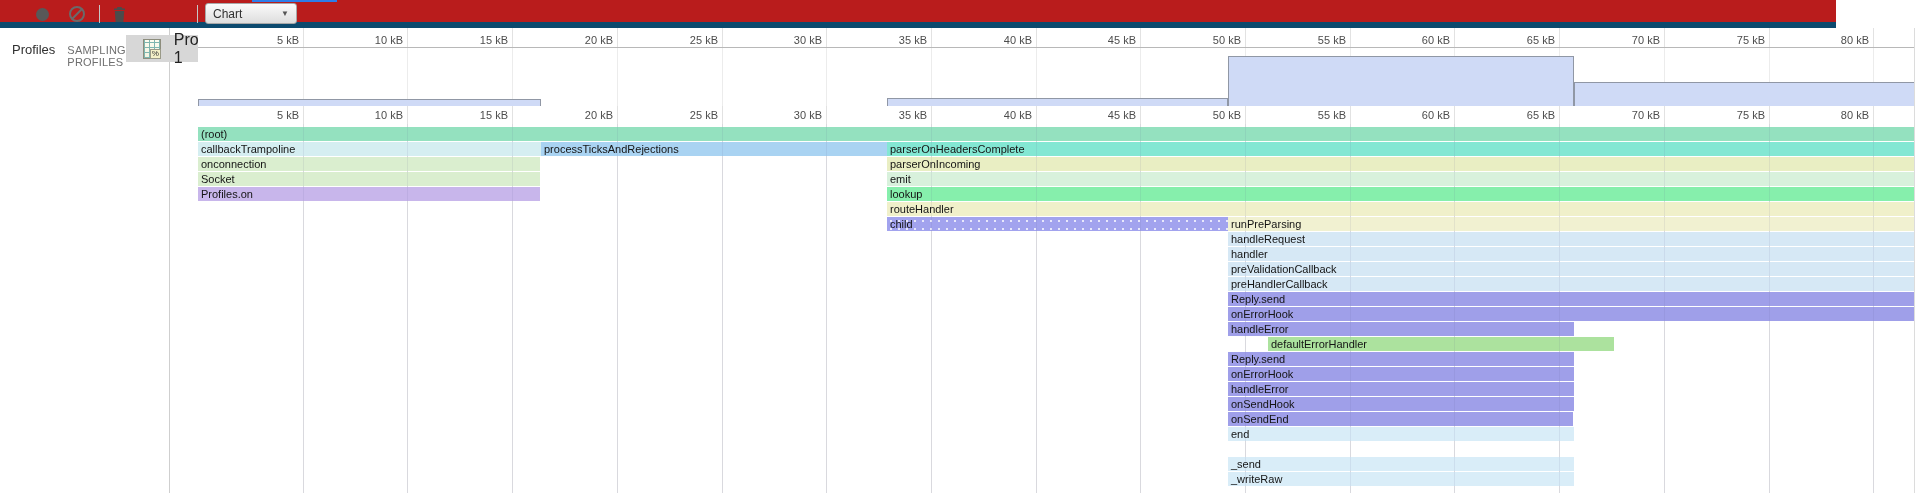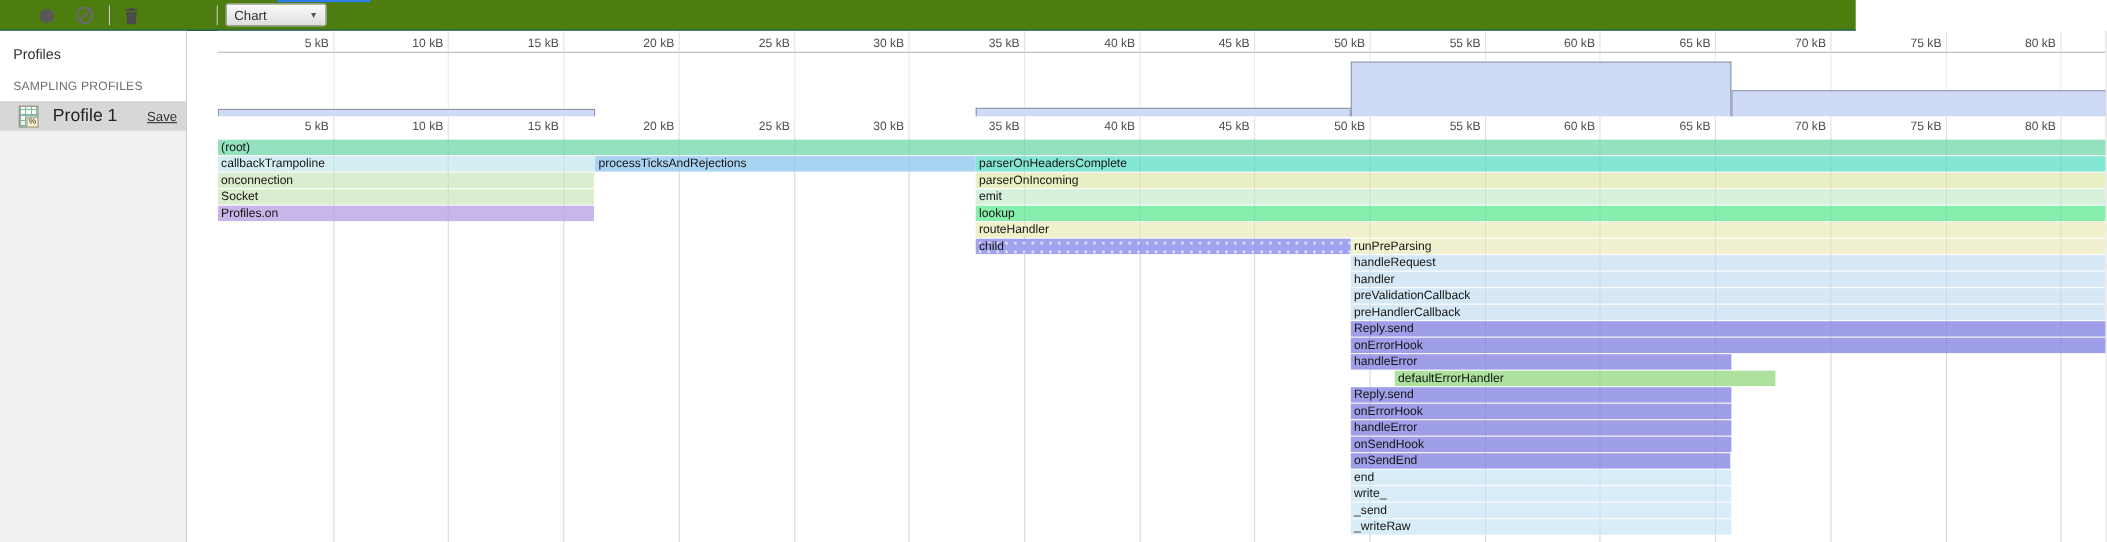--- a/index.html
+++ b/index.html
@@ -3,22 +3,22 @@
 <meta charset="utf-8">
 <style>
   html,body{margin:0;padding:0;}
   body{
     width:1915px;height:493px;overflow:hidden;position:relative;
     font-family:"Liberation Sans",sans-serif;
     background:#fff;-webkit-font-smoothing:antialiased;
   }
   
   .toolbar{
-    position:absolute;left:0;top:0;width:1687px;height:28px;
-    background:#4d7c0f;border-bottom:1px solid #0c4a6e;box-sizing:border-box;
+    position:absolute;left:0;top:0;width:1836px;height:28px;
+    background:#b91c1c;border-bottom:6px solid #0c4a6e;box-sizing:border-box;
   }
   .accent-line{position:absolute;left:252px;top:0;width:85px;height:2px;background:#2e7de9;}
   .tb-btn{position:absolute;top:0;height:28px;display:flex;align-items:center;justify-content:center;cursor:pointer;background:none;border:none;padding:0;}
   .record-dot{width:13px;height:13px;border-radius:50%;background:#585858;display:block;}
   .block-ring{width:12px;height:12px;border:2px solid #6a6a6a;border-radius:50%;display:block;position:relative;}
   .block-ring::before{content:"";position:absolute;left:-1px;top:4.5px;width:14px;height:2px;background:#6a6a6a;transform:rotate(-45deg);}
   .tb-sep{position:absolute;top:5px;width:1px;height:18px;background:#c6c6c6;}
   .trash-svg{display:block;}
   .view-select{
     position:absolute;left:205px;top:3px;width:92px;height:21px;
@@ -26,21 +26,21 @@
     border:1px solid #a8a8a8;border-radius:3px;box-sizing:border-box;
     display:flex;align-items:center;padding:0 7px;cursor:pointer;
     font-size:12px;color:#303030;
   }
   .view-select .lbl{flex:1;}
   .view-select .chev{font-size:8px;color:#555;margin-left:4px;}
   
   .sidebar{
     position:absolute;left:0;top:28px;width:170px;height:465px;
     background:#fff;border-right:1px solid #cfcfcf;box-sizing:border-box;
-    display:flex;flex-direction:column;
+    display:flex;flex-direction:row;
   }
   .sb-title{margin:14px 0 0 12px;font-size:13px;color:#303030;}
   .sb-section{margin:16px 0 0 12px;font-size:11px;color:#6f6f6f;letter-spacing:.2px;}
   .profile-row{
     margin-top:7px;height:27px;display:flex;align-items:center;
     background:#d7d7d7;cursor:pointer;padding:0 8px 0 17px;
   }
   .profile-icon{
     width:18px;height:20px;box-sizing:border-box;position:relative;flex:0 0 auto;
     background:
@@ -258,21 +258,20 @@
       <div class="flame-bar" title="Reply.send" style="left: 1030px; width: 687px; top: 168px; height: 14px; background: rgb(159, 159, 233);">Reply.send</div>
       <div class="flame-bar" title="onErrorHook" style="left: 1030px; width: 687px; top: 183px; height: 14px; background: rgb(159, 159, 233);">onErrorHook</div>
       <div class="flame-bar" title="handleError" style="left: 1030px; width: 346px; top: 198px; height: 14px; background: rgb(159, 159, 233);">handleError</div>
       <div class="flame-bar" title="defaultErrorHandler" style="left: 1030px; width: 346px; top: 213px; height: 14px; background: rgb(172, 226, 158); margin-left: 40px;">defaultErrorHandler</div>
       <div class="flame-bar" title="Reply.send" style="left: 1030px; width: 346px; top: 228px; height: 14px; background: rgb(159, 159, 233);">Reply.send</div>
       <div class="flame-bar" title="onErrorHook" style="left: 1030px; width: 346px; top: 243px; height: 14px; background: rgb(159, 159, 233);">onErrorHook</div>
       <div class="flame-bar" title="handleError" style="left: 1030px; width: 346px; top: 258px; height: 14px; background: rgb(159, 159, 233);">handleError</div>
       <div class="flame-bar" title="onSendHook" style="left: 1030px; width: 346px; top: 273px; height: 14px; background: rgb(159, 159, 233);">onSendHook</div>
       <div class="flame-bar" title="onSendEnd" style="left: 1030px; width: 345px; top: 288px; height: 14px; background: rgb(159, 159, 233);">onSendEnd</div>
       <div class="flame-bar" title="end" style="left: 1030px; width: 346px; top: 303px; height: 14px; background: rgb(217, 237, 248);">end</div>
-      <div class="flame-bar" title="write_" style="left: 1030px; width: 346px; top: 318px; height: 14px; background: rgb(217, 237, 248);">write_</div>
       <div class="flame-bar" title="_send" style="left: 1030px; width: 346px; top: 333px; height: 14px; background: rgb(217, 237, 248);">_send</div>
       <div class="flame-bar" title="_writeRaw" style="left: 1030px; width: 346px; top: 348px; height: 14px; background: rgb(217, 237, 248);">_writeRaw</div>
       <div class="gridline-over" style="left: 105px;"></div>
       <div class="gridline-over" style="left: 209px;"></div>
       <div class="gridline-over" style="left: 314px;"></div>
       <div class="gridline-over" style="left: 419px;"></div>
       <div class="gridline-over" style="left: 524px;"></div>
       <div class="gridline-over" style="left: 628px;"></div>
       <div class="gridline-over" style="left: 733px;"></div>
       <div class="gridline-over" style="left: 838px;"></div>

